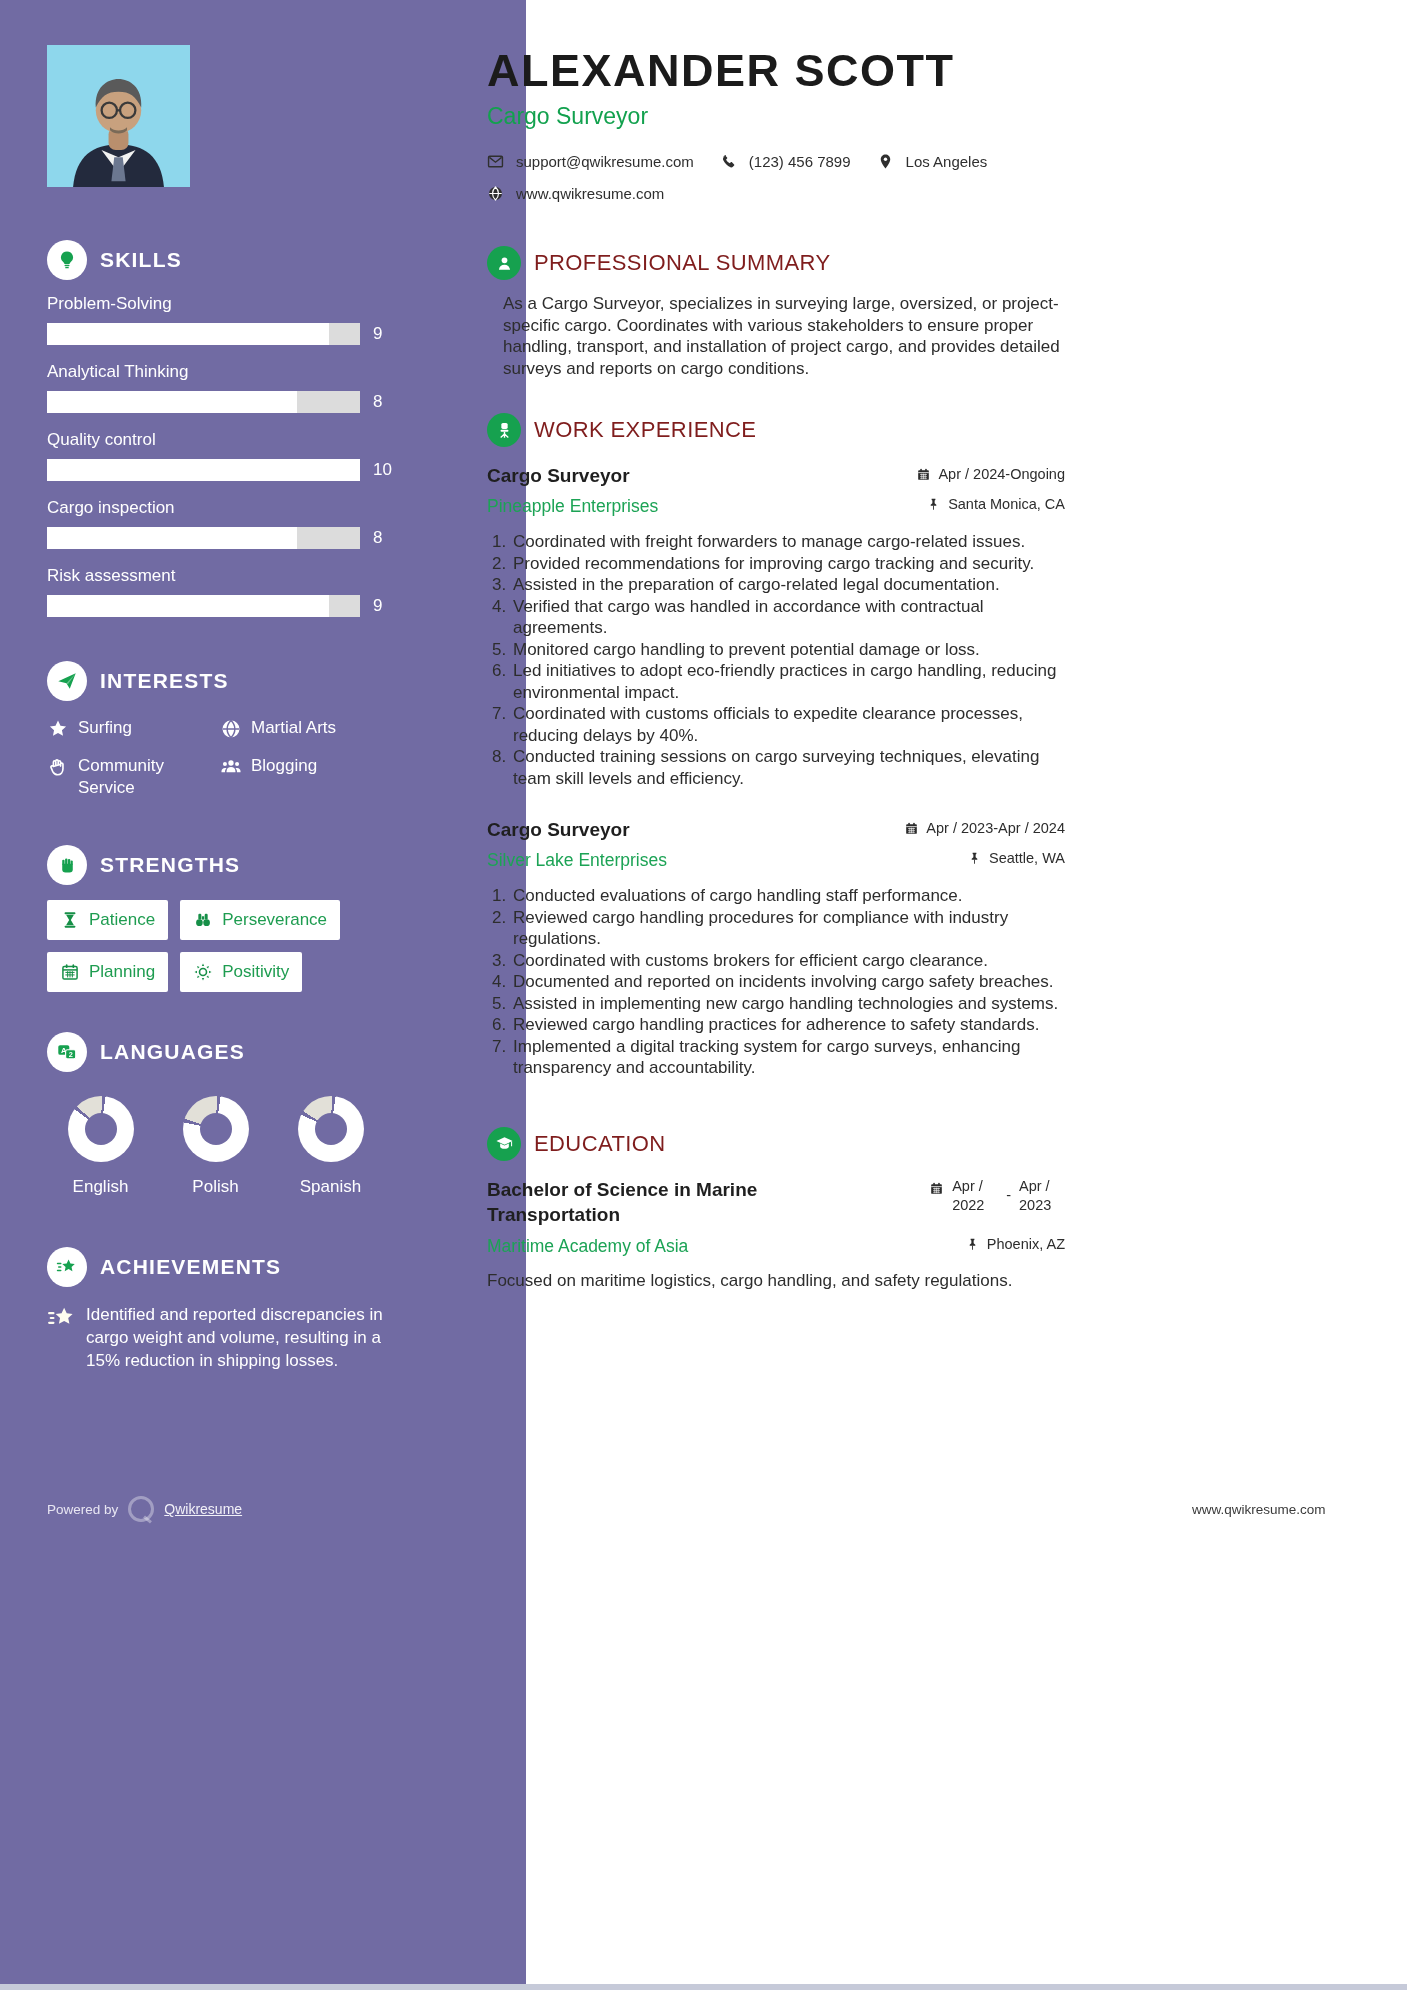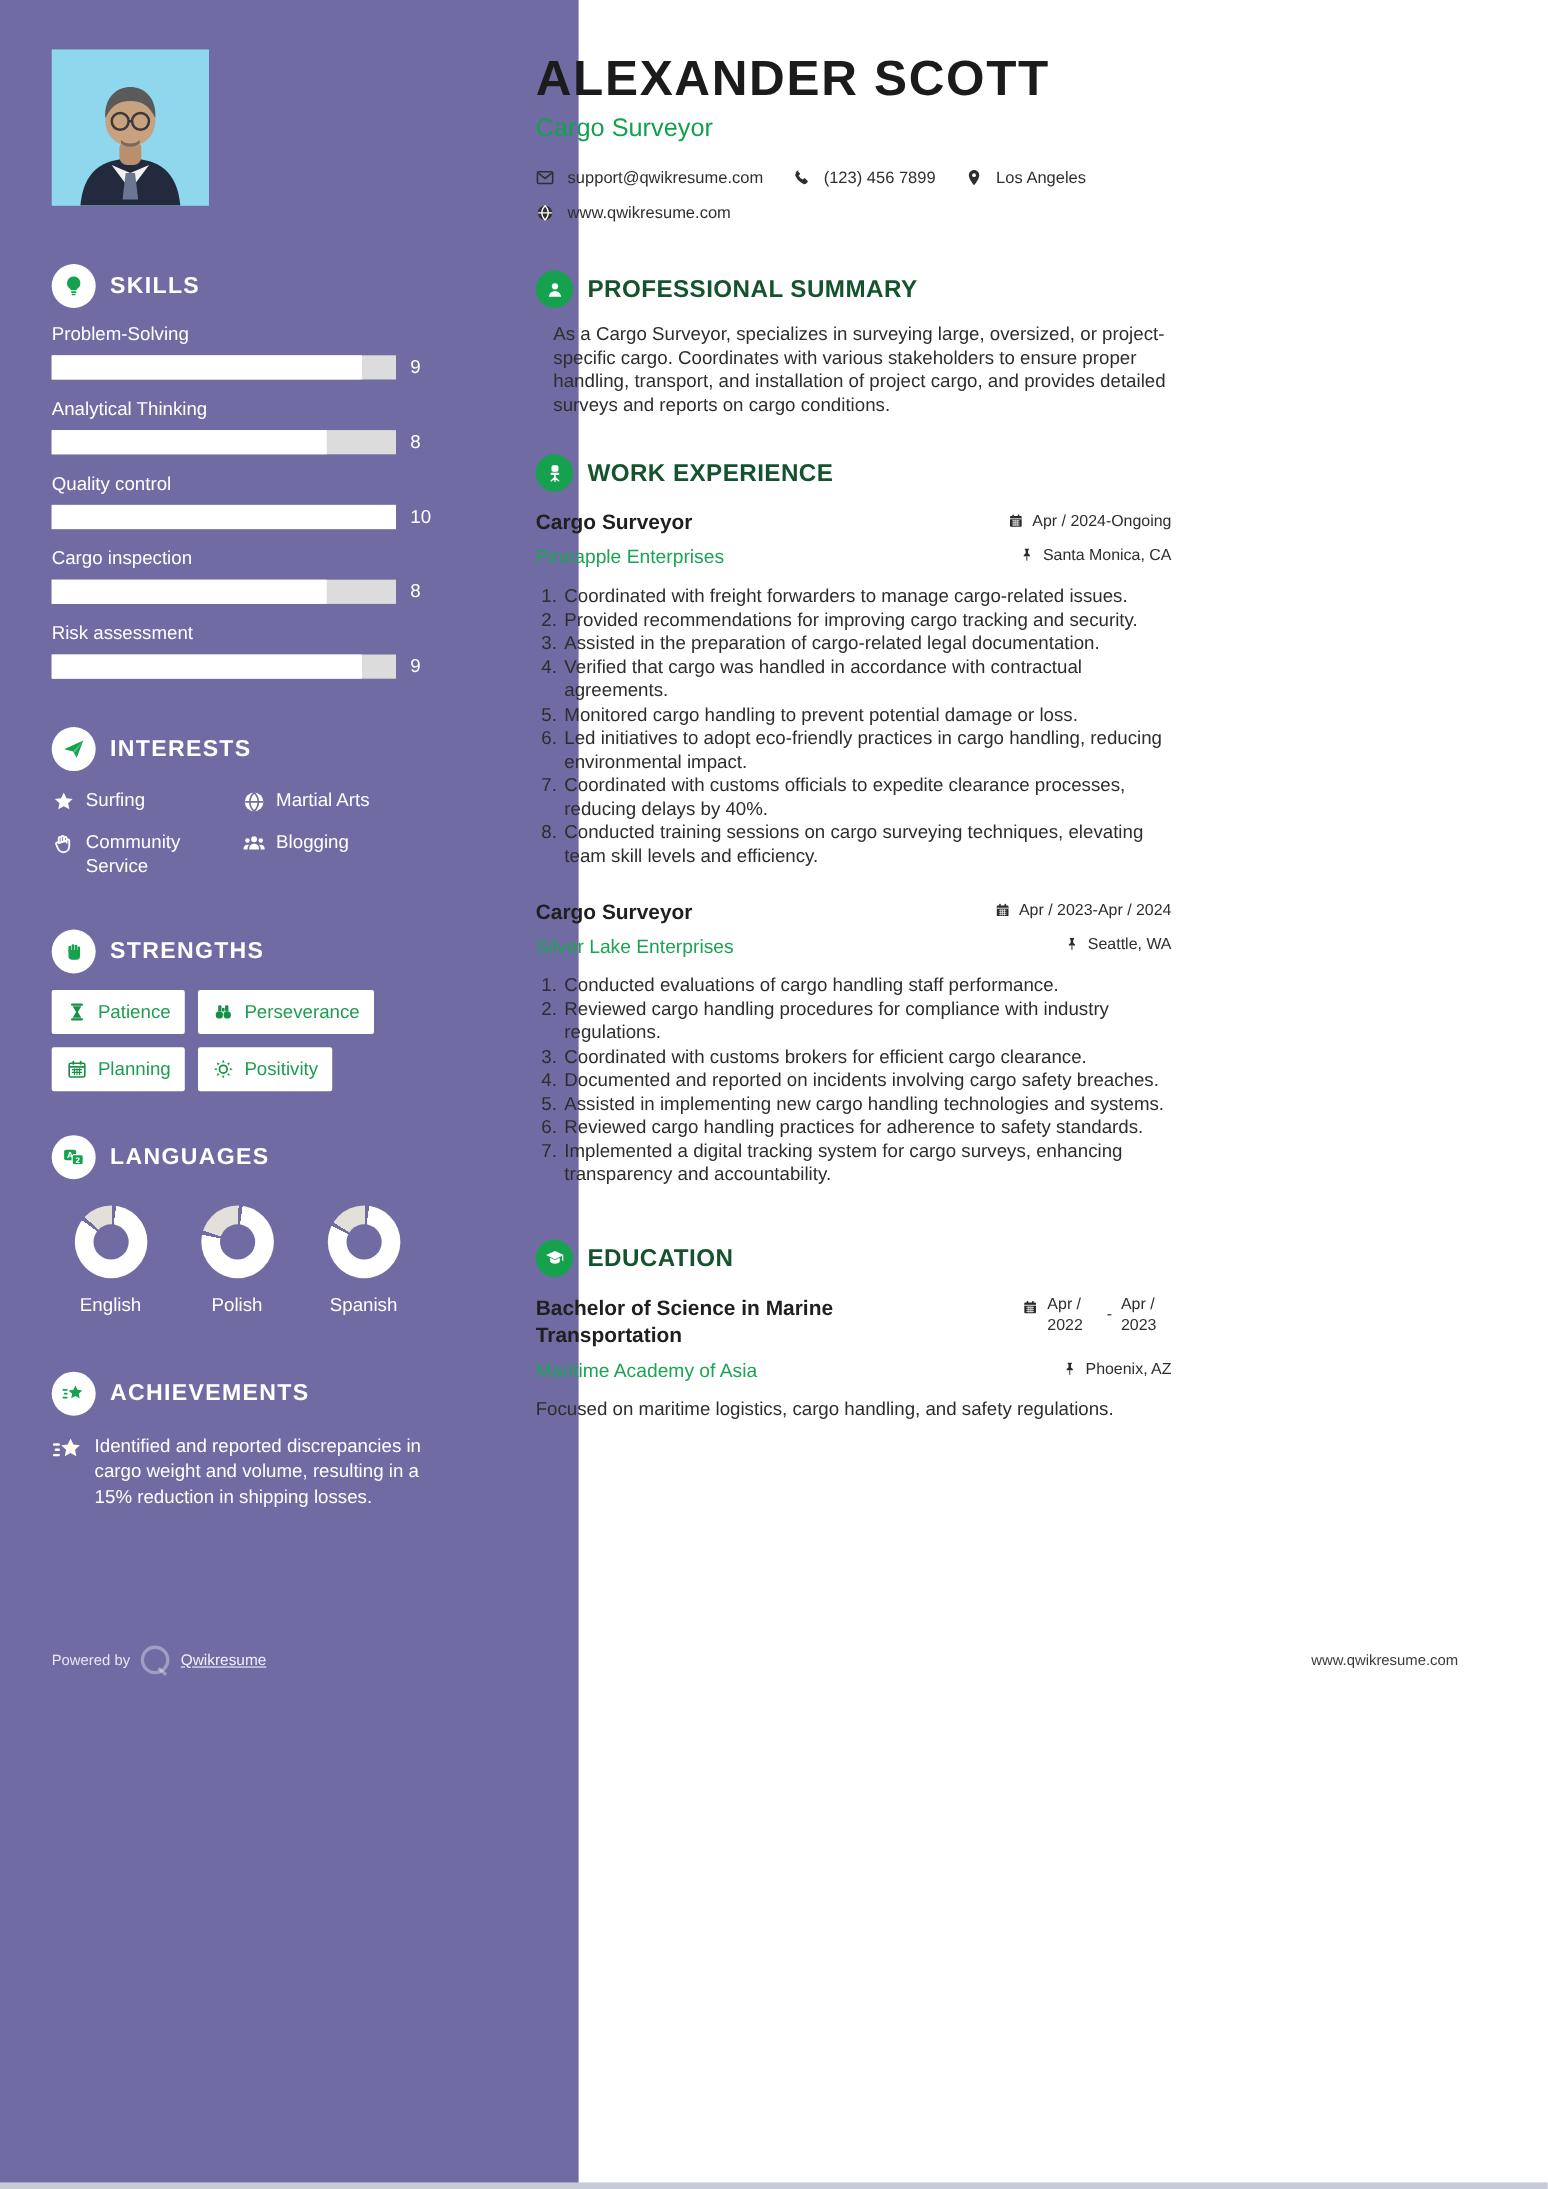--- a/index.html
+++ b/index.html
@@ -67,29 +67,29 @@
   .contacts-row{display:flex;align-items:center;margin-top:23px;gap:26px;}
   .contacts-row.second{margin-top:15px;}
   .contact{display:flex;align-items:center;gap:12px;}
   .c-icon{width:17px;height:17px;color:#16a14f;}
   .c-icon svg{width:17px;height:17px;display:block;}
   .contact span{font-size:15px;color:#2f2f2f;}
   .msection{display:flex;align-items:center;gap:13px;}
   .micon{width:34px;height:34px;border-radius:50%;background:#16a14f;display:flex;
     align-items:center;justify-content:center;color:#ffffff;flex:0 0 34px;}
   .micon svg{width:19px;height:19px;}
-  .m-title{font-size:22px;font-weight:bold;color:#14532d;letter-spacing:0.4px;}
+  .m-title{font-size:22px;font-weight:normal;color:#7f1d1d;letter-spacing:0.4px;}
   .summary-heading{margin-top:44px;}
   .summary-text{margin:13px 0 0 16px;font-size:17px;line-height:21.5px;color:#2d2d2d;}
   .exp-heading{margin-top:34px;}
   .job{margin-top:18px;}
   .job + .job{margin-top:30px;}
   .job-head{display:flex;justify-content:space-between;align-items:baseline;}
   .jtitle{font-size:19px;font-weight:bold;color:#1f1f1f;}
-  .jmeta{display:flex;align-items:flex-start;gap:7px;font-size:14.5px;color:#2d2d2d;}
+  .jmeta{display:flex;align-items:flex-end;gap:7px;font-size:14.5px;color:#2d2d2d;}
   .jmeta .j-icon{width:15px;height:15px;color:#2b2b2b;}
   .jmeta .j-icon svg{width:15px;height:15px;display:block;}
   .job-sub{display:flex;justify-content:space-between;align-items:baseline;margin-top:9px;gap:20px;}
   .jcompany{color:#1ca355;font-size:17.5px;}
   ol.bullets{margin:14px 0 0 0;padding-left:24px;font-size:17px;line-height:21.5px;color:#2d2d2d;}
   ol.bullets li{padding-left:2px;}
   .edu-heading{margin-top:48px;}
   .edu-head{display:flex;justify-content:space-between;margin-top:16px;}
   .degree{font-size:19px;font-weight:bold;color:#1f1f1f;width:400px;line-height:25px;}
   .edu-date{display:flex;gap:8px;font-size:14.5px;color:#2d2d2d;align-items:flex-start;}

